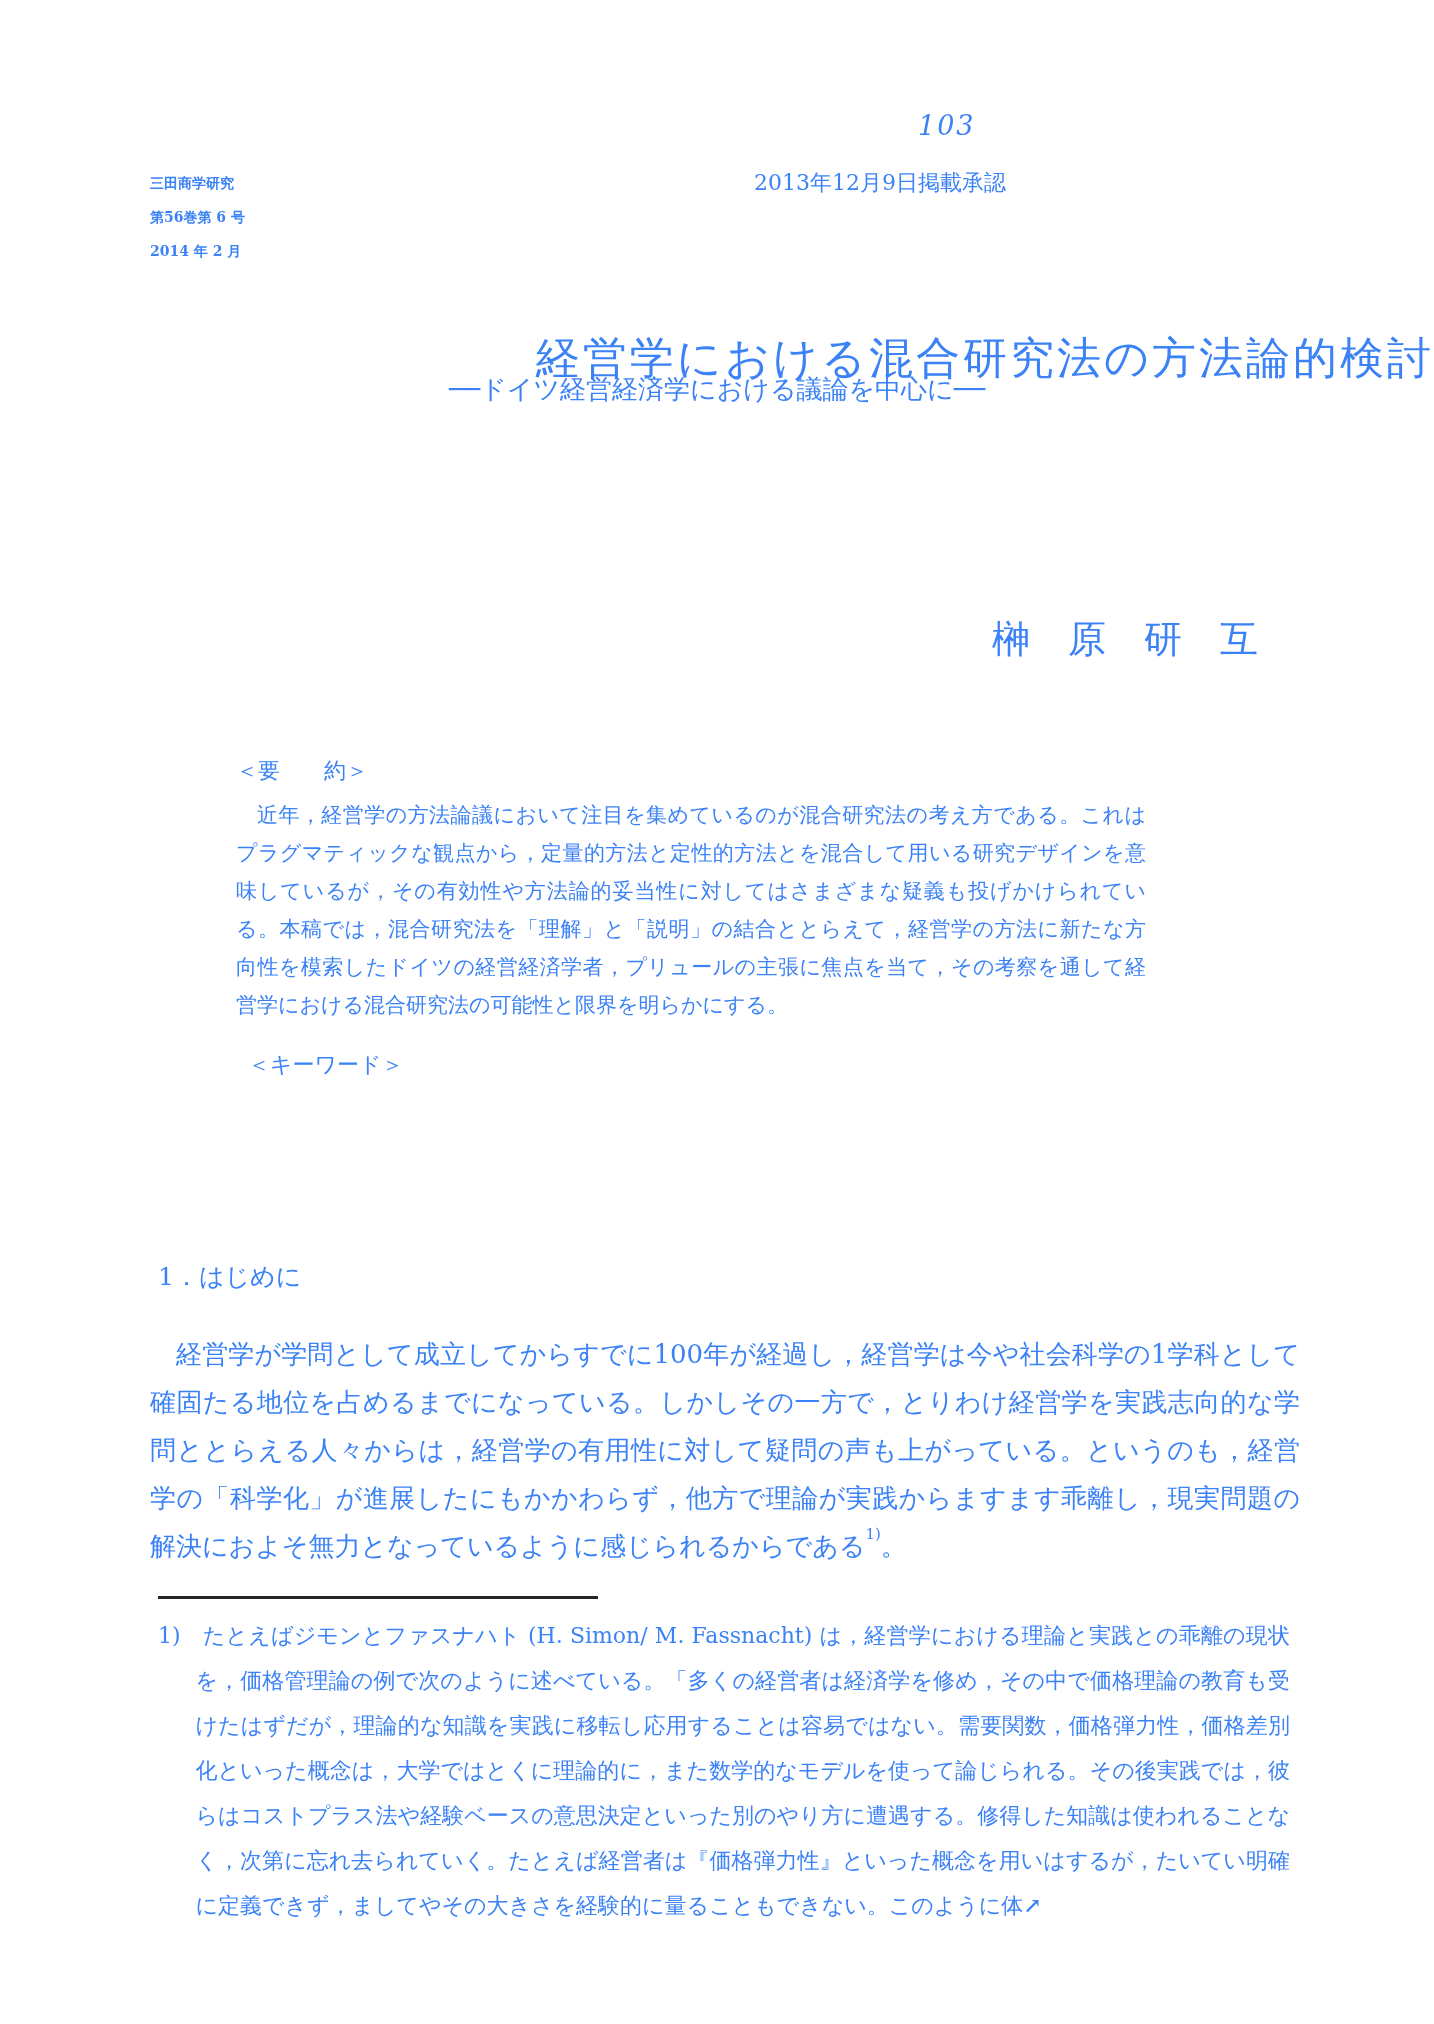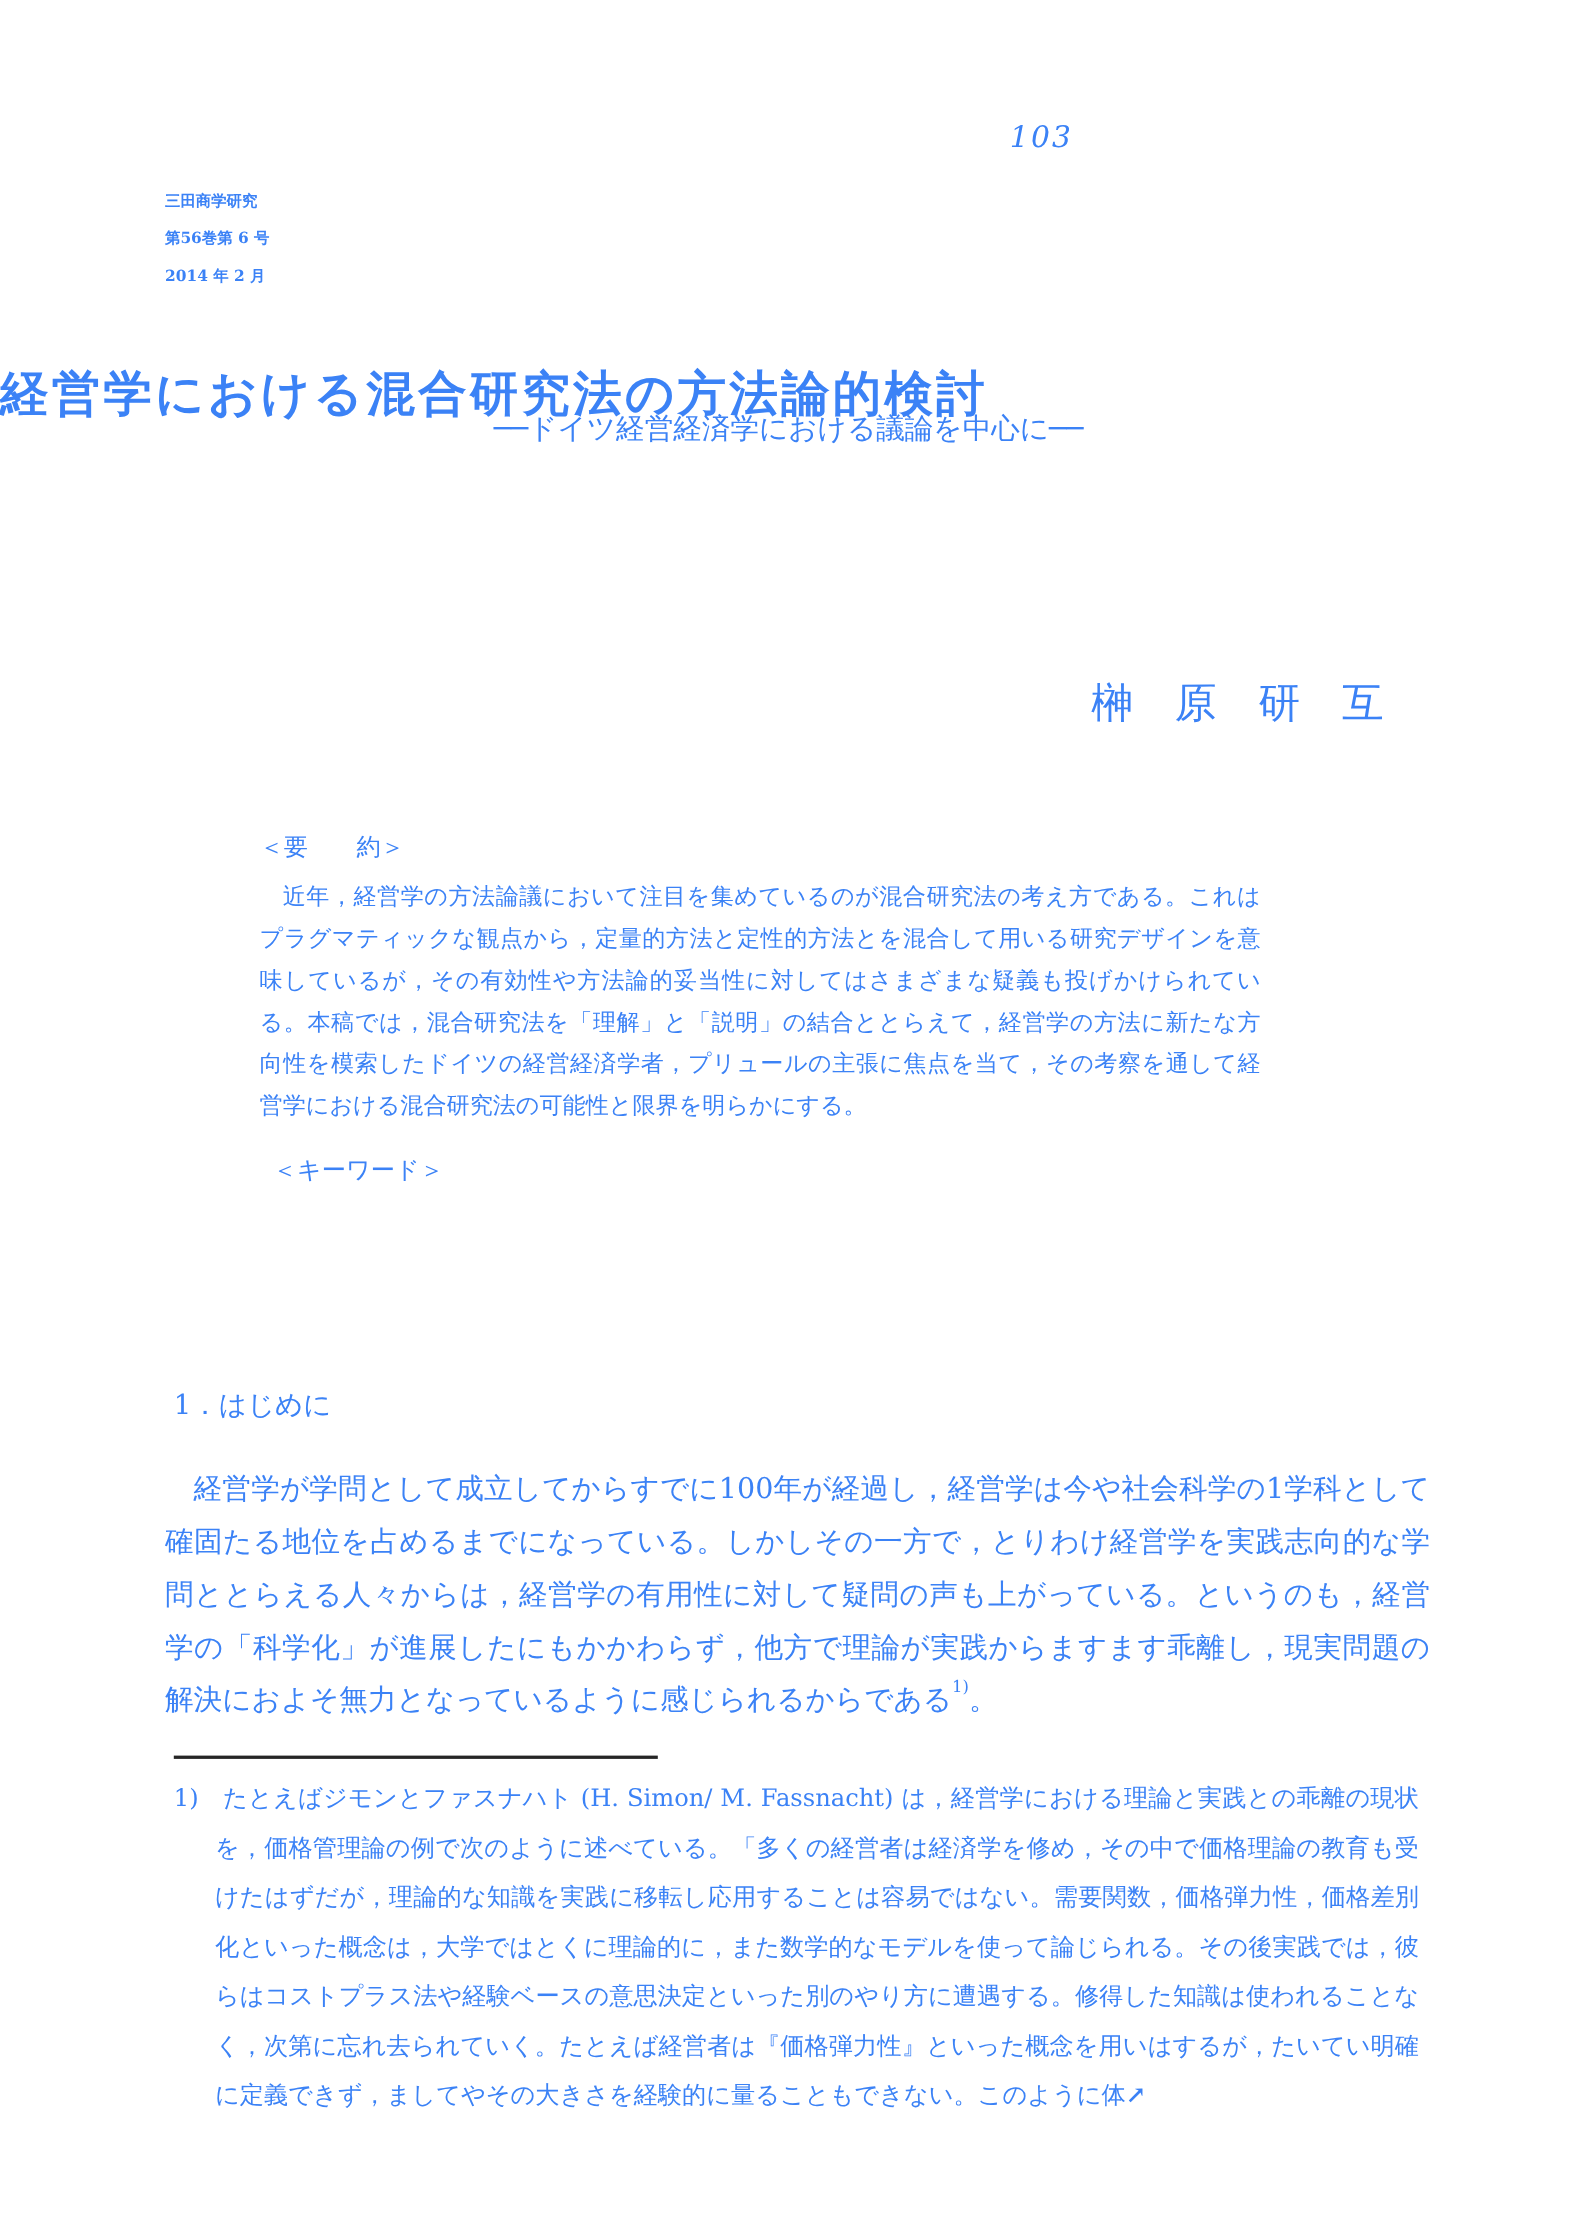--- a/index.html
+++ b/index.html
@@ -39,24 +39,24 @@
     left: 0;
     width: 1006px;
     text-align: right;
     font-size: 22px;
   }
   .article-title {
     position: absolute;
     top: 300px;
     left: 0;
     width: 100%;
-    text-align: left;
+    text-align: right;
     font-size: 44px;
     letter-spacing: 3px;
-    font-weight: 700;
+    font-weight: 400;
   }
   .article-subtitle {
     position: absolute;
     top: 372px;
     left: 0;
     width: 100%;
     text-align: center;
     font-size: 26px;
   }
   .author {
@@ -151,20 +151,21 @@
 <div class="page">
 
   <div class="page-number">103</div>
 
   <div class="journal-block">
     <div>三田商学研究</div>
     <div>第56巻第 6 号</div>
     <div>2014 年 2 月</div>
   </div>
 
+  <div class="approval">2013年12月9日掲載承認</div>
 
   <h1 class="article-title">経営学における混合研究法の方法論的検討</h1>
 
   <div class="article-subtitle">──ドイツ経営経済学における議論を中心に──</div>
 
   <div class="author">榊　原　研　互</div>
 
   <div class="abstract">
     <div class="abstract-heading">＜要　　約＞</div>
     <p class="abstract-text">近年，経営学の方法論議において注目を集めているのが混合研究法の考え方である。これはプラグマティックな観点から，定量的方法と定性的方法とを混合して用いる研究デザインを意味しているが，その有効性や方法論的妥当性に対してはさまざまな疑義も投げかけられている。本稿では，混合研究法を「理解」と「説明」の結合ととらえて，経営学の方法に新たな方向性を模索したドイツの経営経済学者，プリュールの主張に焦点を当て，その考察を通して経営学における混合研究法の可能性と限界を明らかにする。</p>

